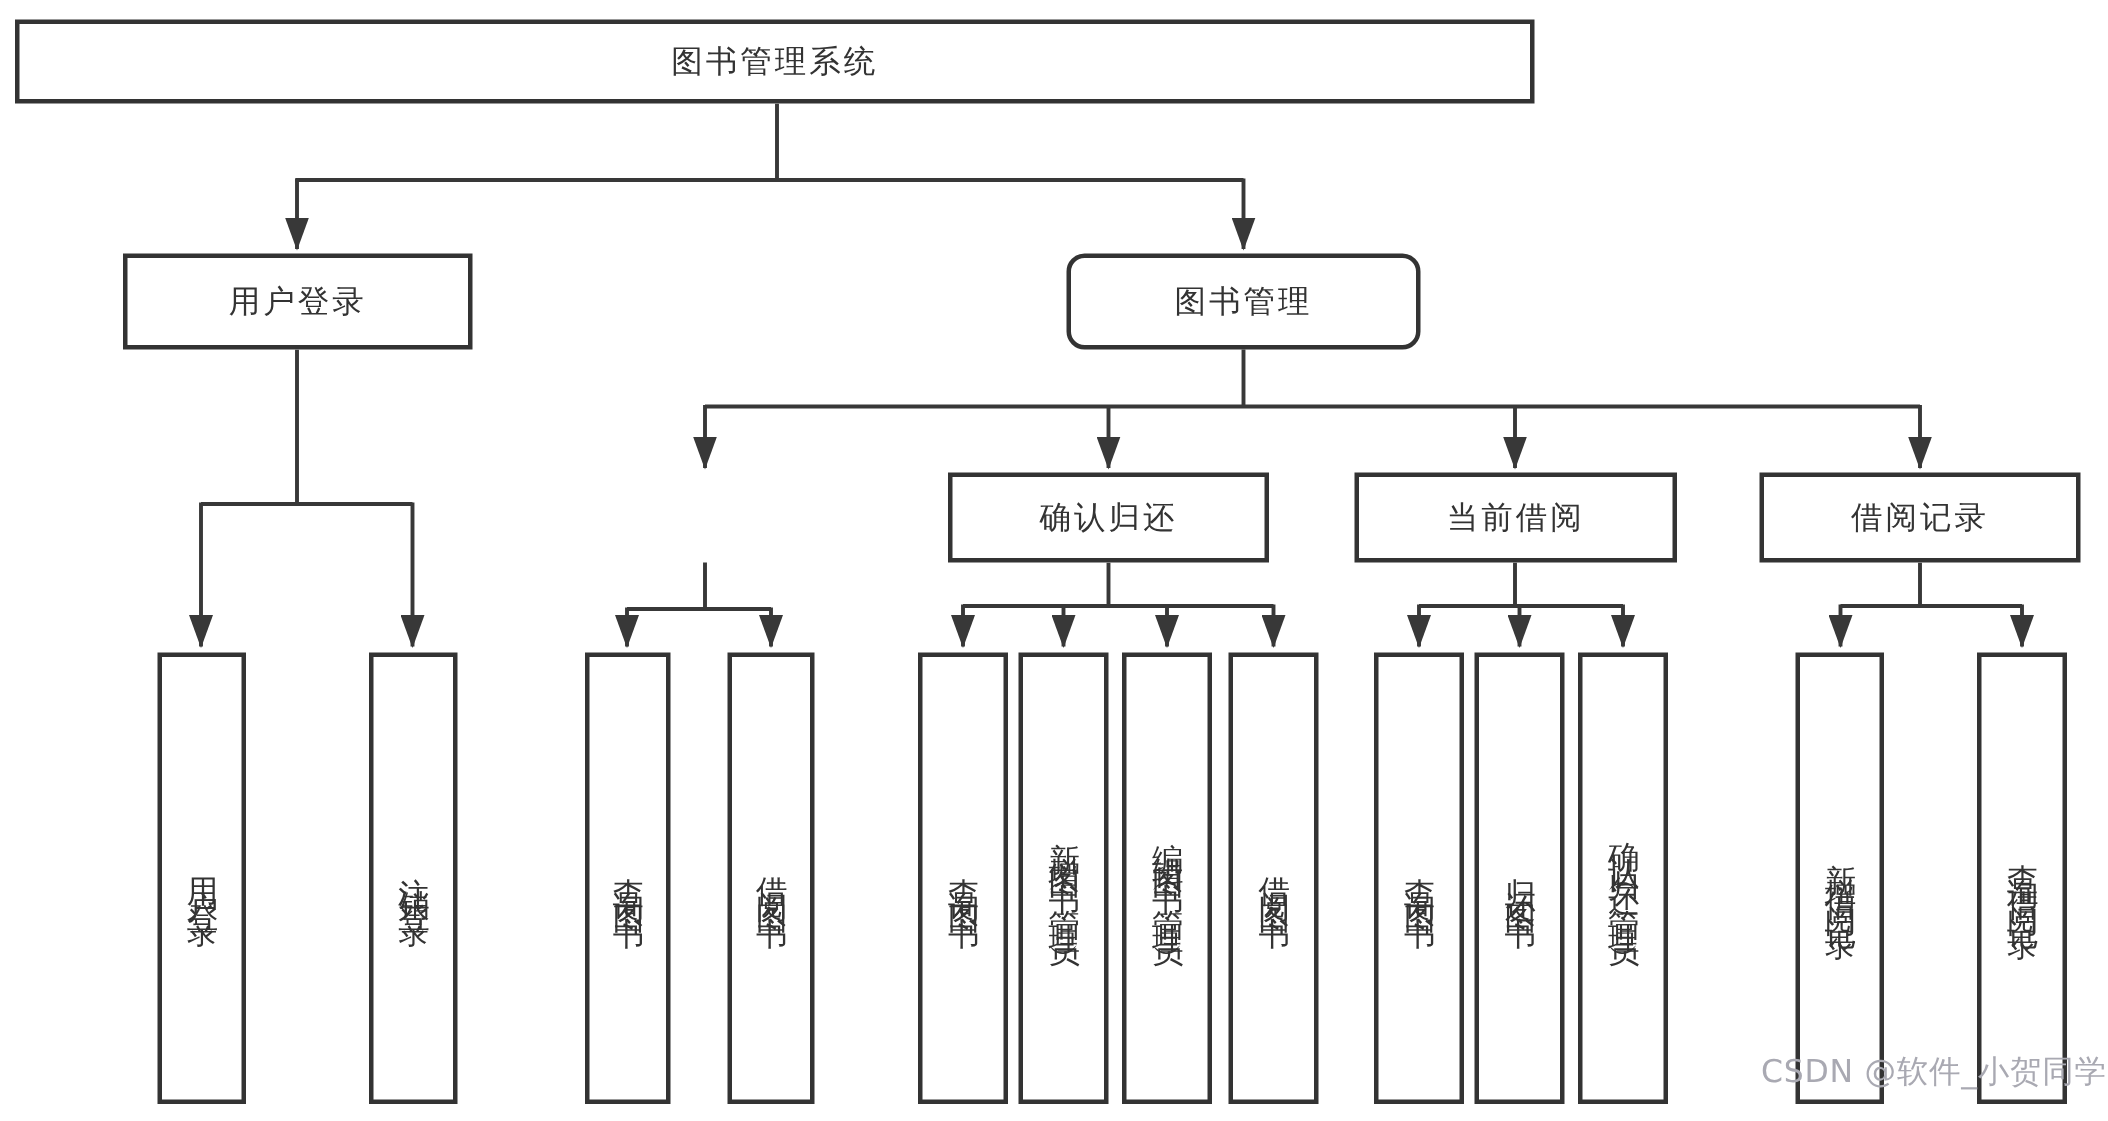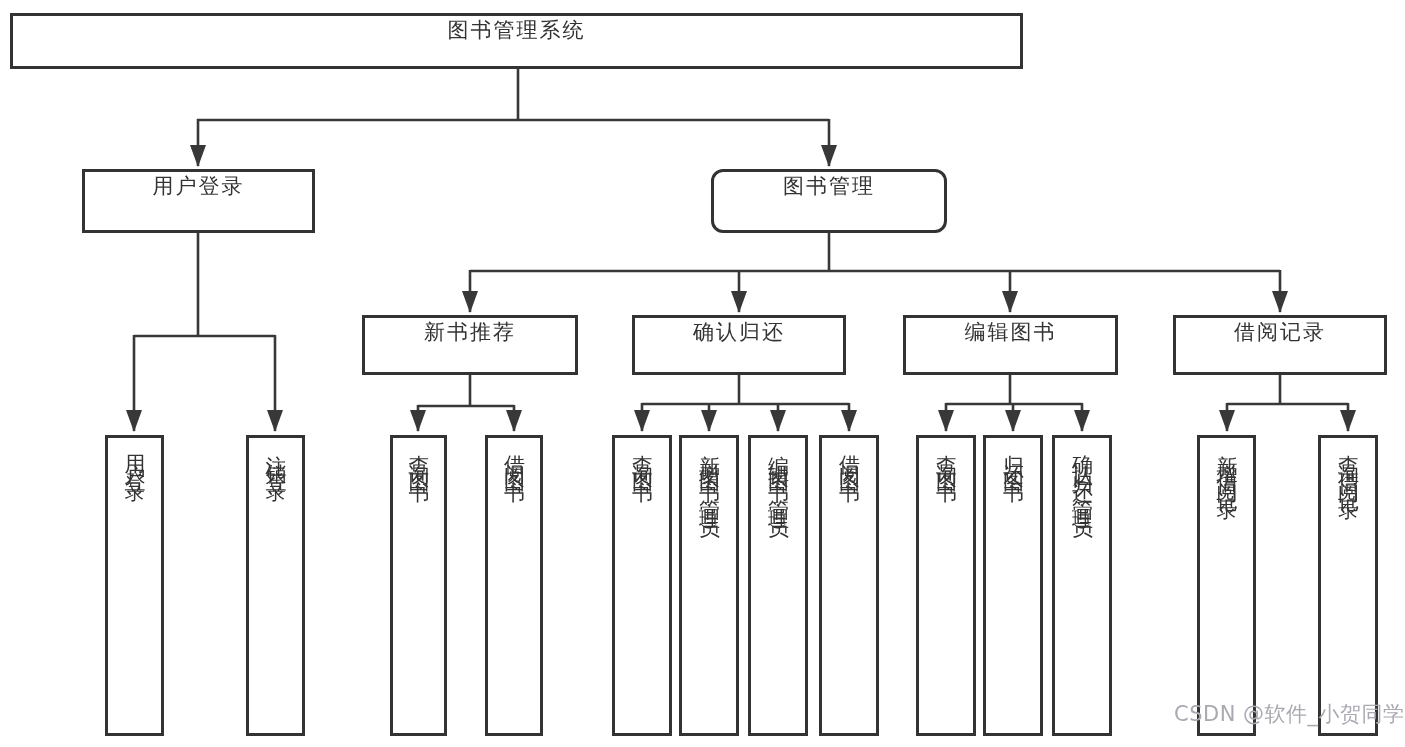--- a/index.html
+++ b/index.html
@@ -5,21 +5,21 @@
   html, body { margin:0; padding:0; }
   body {
     width:1405px; height:747px; background:#ffffff; overflow:hidden;
     font-family:"DejaVu Sans","Liberation Sans",sans-serif;
   }
   #canvas { position:relative; width:1405px; height:747px; background:#ffffff; }
   #connectors { position:absolute; left:0; top:0; width:1405px; height:747px; }
   .box {
     position:absolute; box-sizing:border-box;
     border:3px solid #333333; background:#ffffff;
-    display:flex; align-items:flex-start; justify-content:center;
+    display:flex; align-items:center; justify-content:center;
     color:#333333;
   }
   .h-label {
     font-size:21px; letter-spacing:2px; color:#333333; white-space:nowrap;
   }
   .v-label {
     writing-mode:vertical-rl; text-orientation:mixed;
     font-size:21px; letter-spacing:9px; line-height:1.1; color:#333333;
     white-space:nowrap;
   }
@@ -81,28 +81,25 @@
     <span class="h-label">图书管理系统</span>
   </div>
 
   <div class="box" style="left:82px; top:169px; width:233px; height:64px;">
     <span class="h-label">用户登录</span>
   </div>
   <div class="box" style="left:711px; top:169px; width:236px; height:64px;border-radius:12px;">
     <span class="h-label">图书管理</span>
   </div>
 
-  <div class="box" style="left:362px; top:315px; width:216px; height:60px;">
-    <span class="h-label">新书推荐</span>
-  </div>
   <div class="box" style="left:632px; top:315px; width:214px; height:60px;">
     <span class="h-label">确认归还</span>
   </div>
   <div class="box" style="left:903px; top:315px; width:215px; height:60px;">
-    <span class="h-label">编辑图书</span>
+    <span class="h-label">当前借阅</span>
   </div>
   <div class="box" style="left:1173px; top:315px; width:214px; height:60px;">
     <span class="h-label">借阅记录</span>
   </div>
 
   <div class="box" style="left:105px; top:435px; width:59px; height:301px;">
     <span class="v-label">用户登录</span>
   </div>
   <div class="box" style="left:246px; top:435px; width:59px; height:301px;">
     <span class="v-label">注销登录</span>

